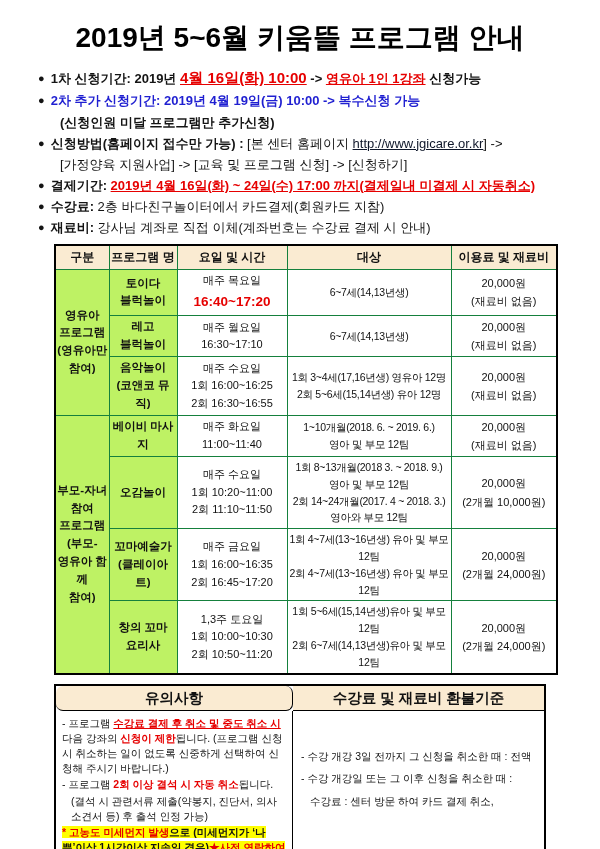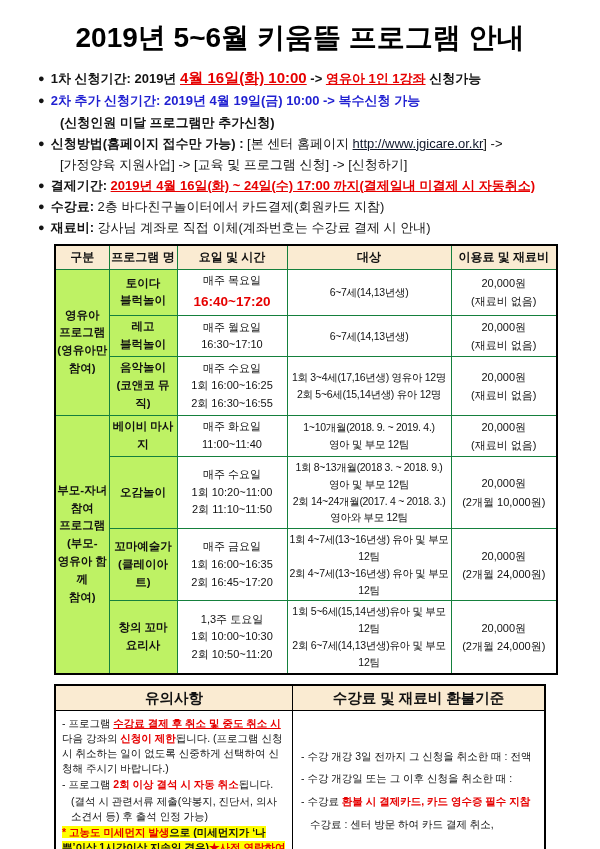--- a/index.html
+++ b/index.html
@@ -24,21 +24,21 @@
   .pre{white-space:pre-line;}
   .grp{font-size:11.5px;font-weight:bold;line-height:1.55;}
   .prog{font-size:11.5px;font-weight:bold;line-height:1.55;}
   .sched{font-size:11px;line-height:1.6;}
   .target{font-size:10.5px;line-height:1.6;letter-spacing:-0.3px;}
   .fee{font-size:11px;line-height:1.65;}
   .time-red{color:#e60000;font-weight:bold;font-size:13.5px;margin-top:2px;}
   
   .notes{width:492px;margin:9px 0 0 16px;border:2px solid #000;display:grid;grid-template-columns:237px 1fr;box-sizing:border-box;}
   .nh{background:#faebd2;border-bottom:1px solid #000;text-align:center;font-weight:bold;font-size:14.5px;padding:3px 0 2px 0;}
-  .nhl{border-right:1px solid #000;}
+  .nhl{border-right:1px solid #000;border-radius:7px;}
   .nb{padding:4px 5px 5px 6px;font-size:10.5px;}
   .nbl{border-right:1px solid #000;}
   .nb p{margin:1px 0;line-height:1.45;}
   .hl{background:#ffff00;}
   .bb{font-weight:bold;}
   .rb{color:#e60000;font-weight:bold;}
   .rbu{color:#e60000;font-weight:bold;text-decoration:underline;}
   .nbr{padding:36px 4px 0 8px;}
   .nbr p{margin:2px 0 7px 0;line-height:1.5;}
   .ind{padding-left:9px;}
@@ -131,21 +131,21 @@
     <tr style="height:36px">
       <td class="peach grp pre" rowspan="4">부모-자녀
 참여
 프로그램
 (부모-
 영유아 함께
 참여)</td>
       <td class="peach prog pre">베이비 마사지</td>
       <td class="sched pre">매주 화요일
 11:00~11:40</td>
-      <td class="target pre">1~10개월(2018. 9. ~ 2019. 4.)
+      <td class="target pre">1~10개월(2018. 6. ~ 2019. 6.)
 영아 및 부모 12팀</td>
       <td class="fee pre">20,000원
 (재료비 없음)</td>
     </tr>
     <tr style="height:66px">
       <td class="peach prog pre">오감놀이</td>
       <td class="sched pre">매주 수요일
 1회 10:20~11:00
 2회 11:10~11:50</td>
       <td class="target pre">1회 8~13개월(2018 3. ~ 2018. 9.)
@@ -186,19 +186,18 @@
     <div class="nb nbl">
       <p><span>- 프로그램 </span><span class="rbu">수강료 결제 후 취소 및 중도 취소 시</span><span> 다음 강좌의 </span><span class="rb">신청이 제한</span><span>됩니다. (프로그램 신청 시 취소하는 일이 없도록 신중하게 선택하여 신청해 주시기 바랍니다.)</span></p>
       <p><span>- 프로그램 </span><span class="rb">2회 이상 결석 시 자동 취소</span><span>됩니다.</span></p>
       <p class="ind"><span>(결석 시 관련서류 제출(약봉지, 진단서, 의사소견서 등) 후 출석 인정 가능)</span></p>
       <p><span class="hl bb"><span class="rb">* 고농도 미세먼지 발생</span><span>으로 (미세먼지가 ‘나쁨’이상 1시간이상 지속일 경우)</span><span class="rbu">★사전 연락하여 결석★</span></span></p>
 
     </div>
     <div class="nb nbr">
       <p>- 수강 개강 3일 전까지 그 신청을 취소한 때 : 전액</p>
       <p>- 수강 개강일 또는 그 이후 신청을 취소한 때 :</p>
-      <p><span>- 수강료 </span><span class="rb">환불 시 결제카드, 카드 영수증 필수 지참</span></p>
       <p class="ind">수강료 : 센터 방문 하여 카드 결제 취소,</p>
 
     </div>
   </div>
 
 </div>
 
 </body></html>

